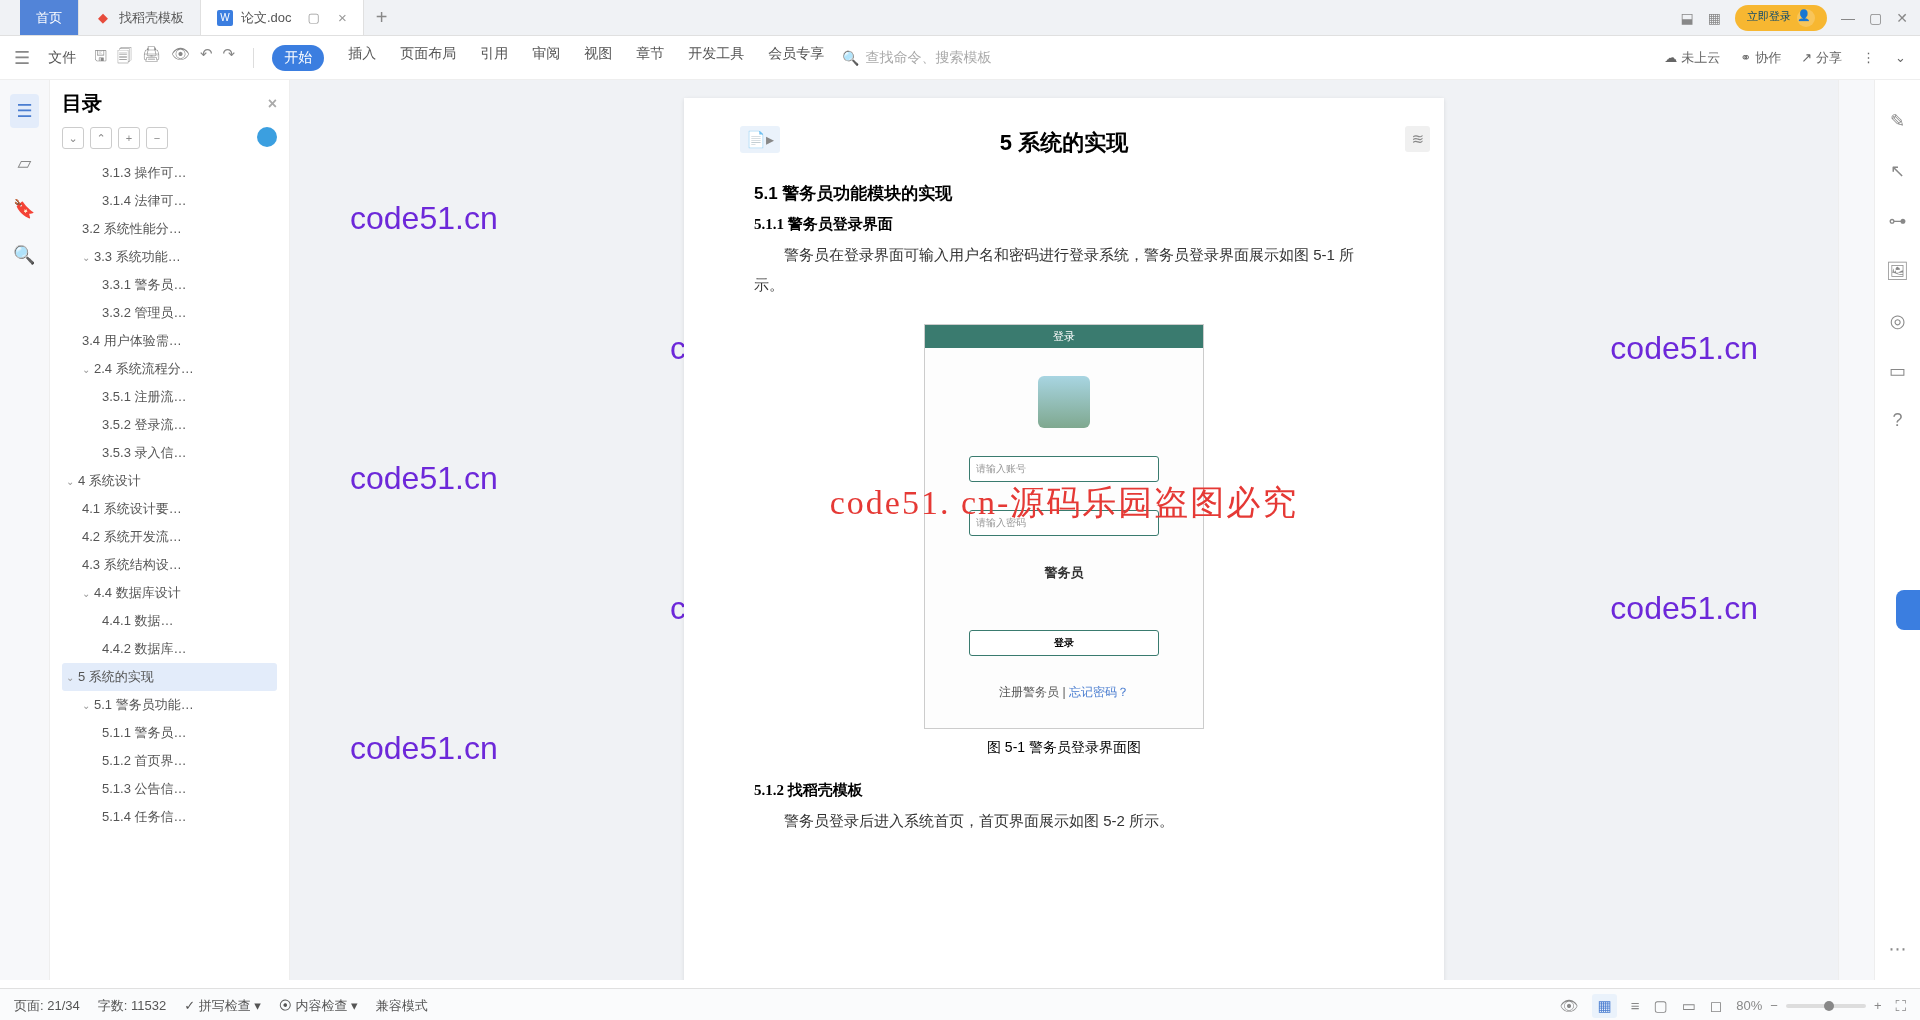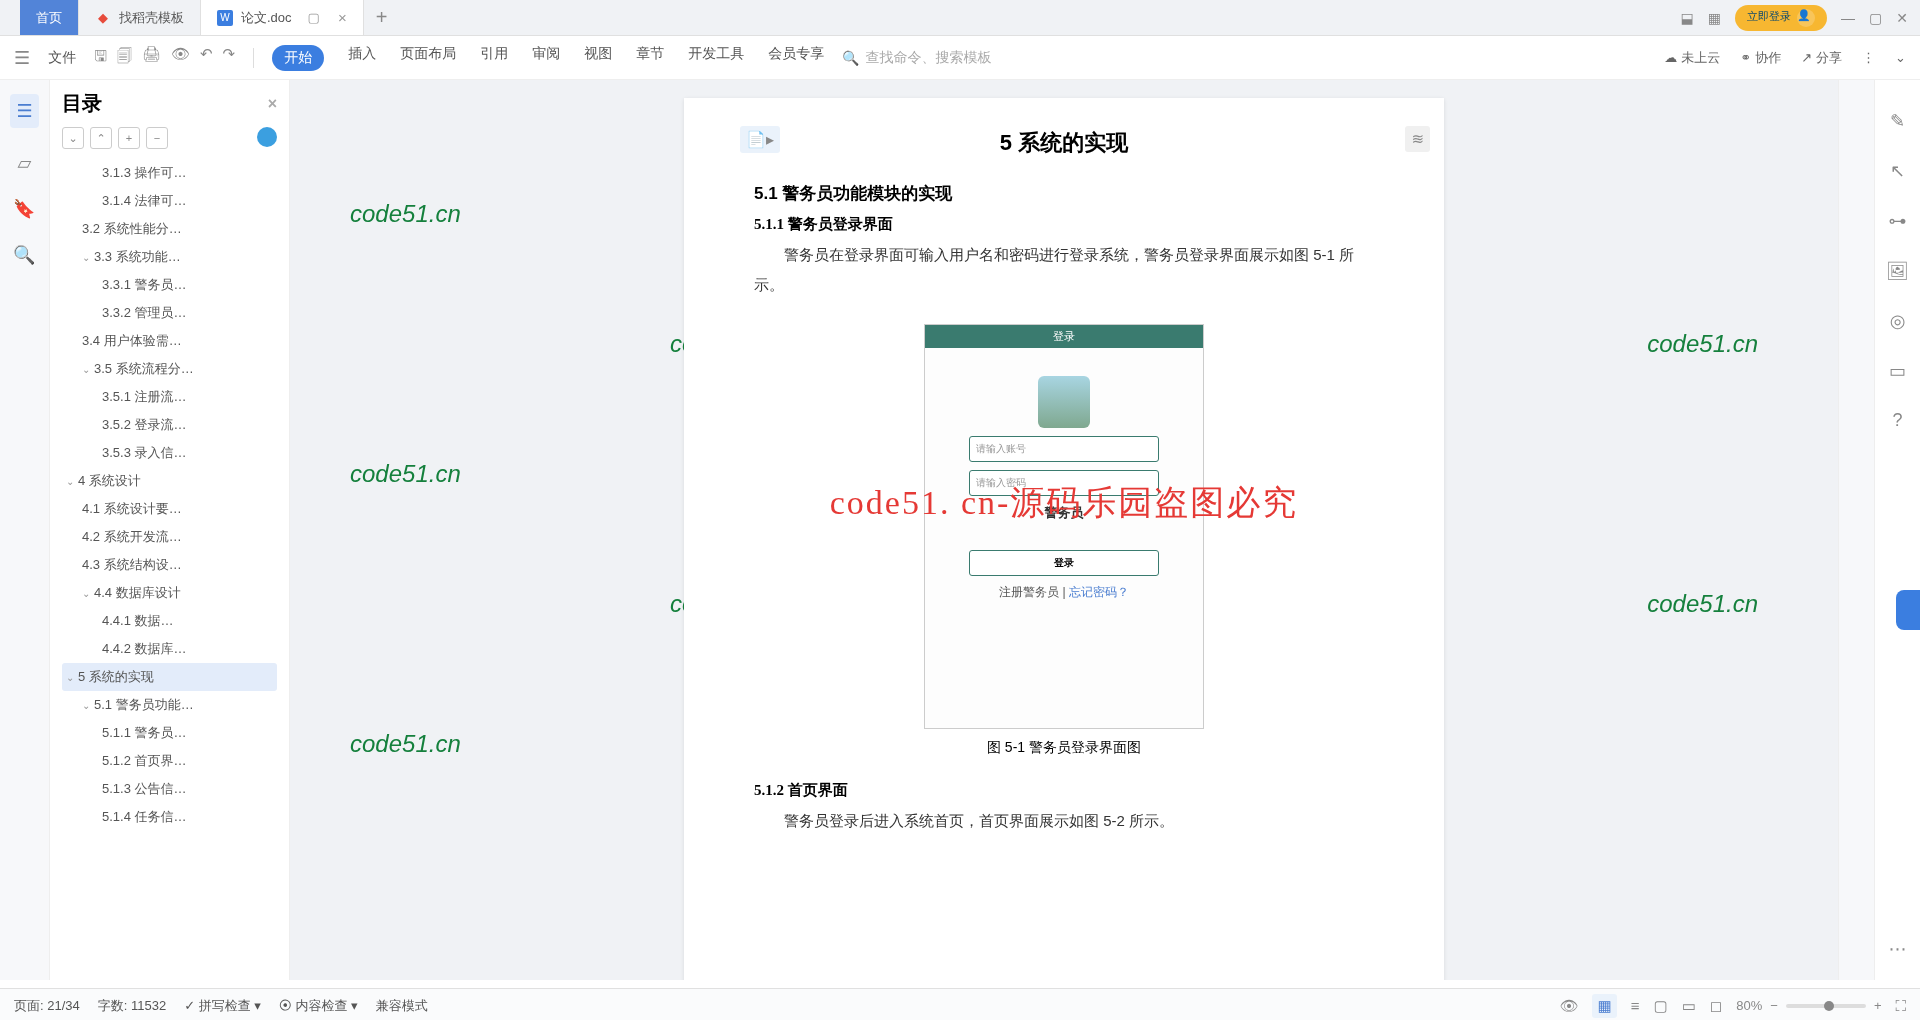--- a/index.html
+++ b/index.html
@@ -53,30 +53,30 @@
 
 .docwrap { flex: 1; background: #f0f2f5; position: relative; overflow: hidden; }
 .page { width: 760px; min-height: 900px; background: #fff; margin: 18px auto 0; box-shadow: 0 1px 4px rgba(0,0,0,0.1); padding: 30px 70px; position: relative; }
 .h1 { text-align: center; font-size: 22px; font-weight: bold; margin-bottom: 24px; }
 .h2 { font-size: 17px; font-weight: bold; margin: 14px 0 10px; }
 .h3 { font-size: 15px; font-weight: bold; margin: 10px 0 6px; font-family: Liberation Serif, serif; }
 .para { font-size: 15px; line-height: 2; text-indent: 2em; color: #333; }
 .figwrap { margin: 24px auto; width: 280px; }
 .fig { border: 1px solid #ccc; background: #fafafa; }
 .fig-header { background: #3a7b6f; color: #fff; text-align: center; font-size: 11px; padding: 4px; }
-.fig-body { padding: 28px 14px 14px; display: flex; flex-direction: column; align-items: center; gap: 8px; background: #fdfdfd; min-height: 380px; }
+.fig-body { padding: 28px 14px 14px; display: flex; flex-direction: column; align-items: center; gap: 28px; background: #fdfdfd; min-height: 380px; }
 .avatar { width: 52px; height: 52px; background: linear-gradient(#a8d5e2,#7fa88f); border-radius: 6px; }
 .inp { width: 190px; height: 26px; border: 1px solid #3a7b6f; border-radius: 3px; font-size: 10px; color: #999; padding: 0 6px; display: flex; align-items: center; background:#fff; }
 .role { font-size: 13px; color: #333; font-weight: bold; }
 .loginb { width: 190px; height: 26px; border: 1px solid #3a7b6f; border-radius: 3px; font-size: 10px; display: flex; align-items: center; justify-content: center; margin-top: 20px; background:#fff; font-weight: bold;}
 .links { font-size: 12px; color: #555; }
 .links .blue { color: #4a7dd0; }
 .caption { text-align: center; font-size: 14px; margin-top: 10px; }
 
-.watermark { position: absolute; color: #15803d; font-size: 24px; pointer-events: none; user-select: none; font-style: italic; }
+.watermark { position: absolute; color: #6d28d9; font-size: 32px; pointer-events: none; user-select: none; }
 .big-red { position: absolute; color: #e53935; font-size: 34px; font-weight: 500; left: 50%; top: 400px; transform: translateX(-50%); z-index: 10; pointer-events: none; white-space: nowrap; font-family: "SimSun", serif; letter-spacing: 2px; }
 
 .floating-icon { position: absolute; left: 56px; top: 28px; color: #888; font-size: 16px; background:#eaf2fb; padding:4px 6px; border-radius:3px; }
 .floating-icon2 { position: absolute; right: 14px; top: 28px; color: #888; font-size: 15px; background:#f0f0f0; padding:4px 6px; border-radius:3px; }
 
 
 .rightrail { width: 36px; background: #f7f8fa; border-left: 1px solid #eee; }
 .rightrail2 { width: 46px; border-left: 1px solid #eee; display: flex; flex-direction: column; align-items: center; padding-top: 30px; gap: 28px; color: #888; font-size: 18px; }
 .blue-tab { position: absolute; right: 0; top: 590px; width: 24px; height: 40px; background: #3b7ee0; border-radius: 8px 0 0 8px; }
 
@@ -186,21 +186,21 @@
       <div class="ot-dot"></div>
     </div>
     <div id="toc">
         <div class="toc-item l3"><span>3.1.3 操作可…</span></div>
         <div class="toc-item l3"><span>3.1.4 法律可…</span></div>
         <div class="toc-item l2"><span>3.2 系统性能分…</span></div>
         <div class="toc-item l2"><span class="toc-caret">⌄</span><span>3.3   系统功能…</span></div>
         <div class="toc-item l3"><span>3.3.1 警务员…</span></div>
         <div class="toc-item l3"><span>3.3.2 管理员…</span></div>
         <div class="toc-item l2"><span>3.4 用户体验需…</span></div>
-        <div class="toc-item l2"><span class="toc-caret">⌄</span><span>3.5 系统流程分…</span></div>
+        <div class="toc-item l2"><span class="toc-caret">⌄</span><span>2.4 系统流程分…</span></div>
         <div class="toc-item l3"><span>3.5.1 注册流…</span></div>
         <div class="toc-item l3"><span>3.5.2 登录流…</span></div>
         <div class="toc-item l3"><span>3.5.3 录入信…</span></div>
         <div class="toc-item l1"><span class="toc-caret">⌄</span><span>4 系统设计</span></div>
         <div class="toc-item l2"><span>4.1 系统设计要…</span></div>
         <div class="toc-item l2"><span>4.2 系统开发流…</span></div>
         <div class="toc-item l2"><span>4.3 系统结构设…</span></div>
         <div class="toc-item l2"><span class="toc-caret">⌄</span><span>4.4 数据库设计</span></div>
         <div class="toc-item l3"><span>4.4.1 数据…</span></div>
         <div class="toc-item l3"><span>4.4.2 数据库…</span></div>
@@ -239,21 +239,21 @@
             <div class="inp">请输入密码</div>
             <div class="role">警务员</div>
             <div class="loginb">登录</div>
             <div class="links">
               <span>注册警务员</span> | <span class="blue">忘记密码？</span>
             </div>
           </div>
         </div>
         <div class="caption">图 5-1   警务员登录界面图</div>
       </div>
-      <div class="h3">5.1.2 首页界面</div>
+      <div class="h3">5.1.2 找稻壳模板</div>
       <div class="para">警务员登录后进入系统首页，首页界面展示如图 5-2 所示。</div>
     </div>
   </div>
 
   <div class="rightrail"></div>
   <div class="rightrail2">
     <span>✎</span>
     <span>↖</span>
     <span>⊶</span>
     <span>🖼</span>

